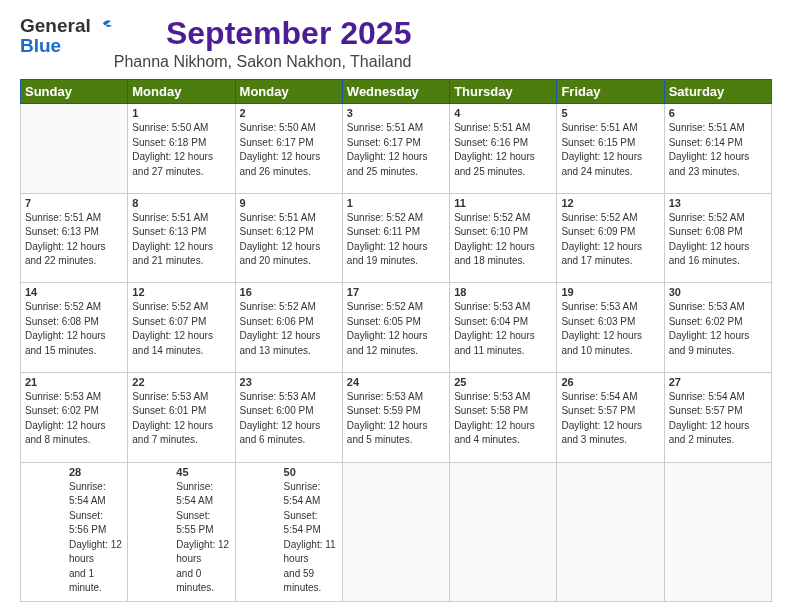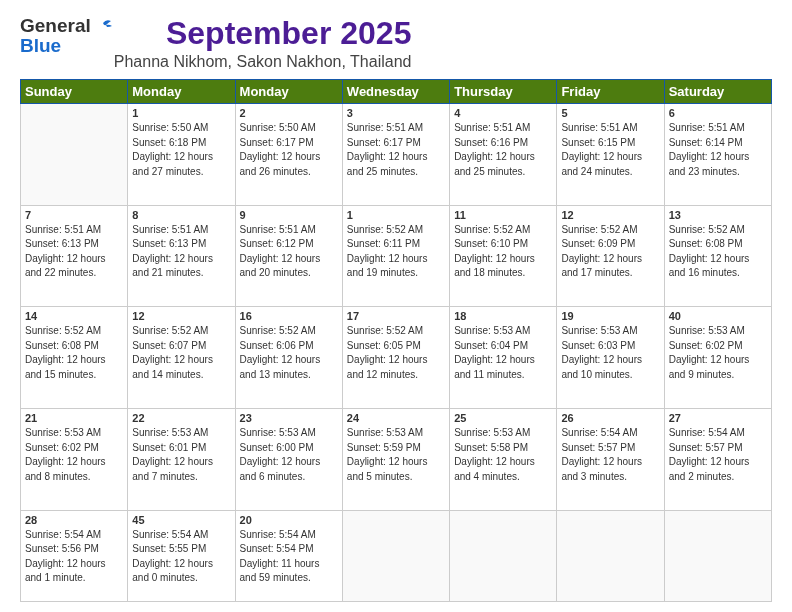--- a/index.html
+++ b/index.html
@@ -80,20 +80,21 @@
     .day-info {
       font-size: 10px;
       color: #333;
       line-height: 1.45;
     }
     .empty-cell {
       background: #f9f9f9;
     }
     .last-row td {
       height: 75px;
+      padding-left: 48px;
     }
   </style>
 </head>
 <body>
 
 <div class="page">
   <div class="header">
     <div class="logo">
       <div class="logo-row">
         <div style="font-size:19px;font-weight:bold;color:#333;line-height:1.1;">
@@ -257,21 +258,21 @@
 and 11 minutes.</div>
           </td>
           <td>
             <span class="day-num">19</span>
             <div class="day-info" style="white-space: pre-line;">Sunrise: 5:53 AM
 Sunset: 6:03 PM
 Daylight: 12 hours
 and 10 minutes.</div>
           </td>
           <td>
-            <span class="day-num">40</span>
+            <span class="day-num">30</span>
             <div class="day-info" style="white-space: pre-line;">Sunrise: 5:53 AM
 Sunset: 6:02 PM
 Daylight: 12 hours
 and 9 minutes.</div>
           </td>
         </tr>
         <tr>
           <td>
             <span class="day-num">21</span>
             <div class="day-info" style="white-space: pre-line;">Sunrise: 5:53 AM
@@ -331,21 +332,21 @@
 and 1 minute.</div>
           </td>
           <td>
             <span class="day-num">45</span>
             <div class="day-info" style="white-space: pre-line;">Sunrise: 5:54 AM
 Sunset: 5:55 PM
 Daylight: 12 hours
 and 0 minutes.</div>
           </td>
           <td>
-            <span class="day-num">20</span>
+            <span class="day-num">50</span>
             <div class="day-info" style="white-space: pre-line;">Sunrise: 5:54 AM
 Sunset: 5:54 PM
 Daylight: 11 hours
 and 59 minutes.</div>
           </td>
           <td class="empty-cell"></td>
           <td class="empty-cell"></td>
           <td class="empty-cell"></td>
           <td class="empty-cell"></td>
         </tr>

